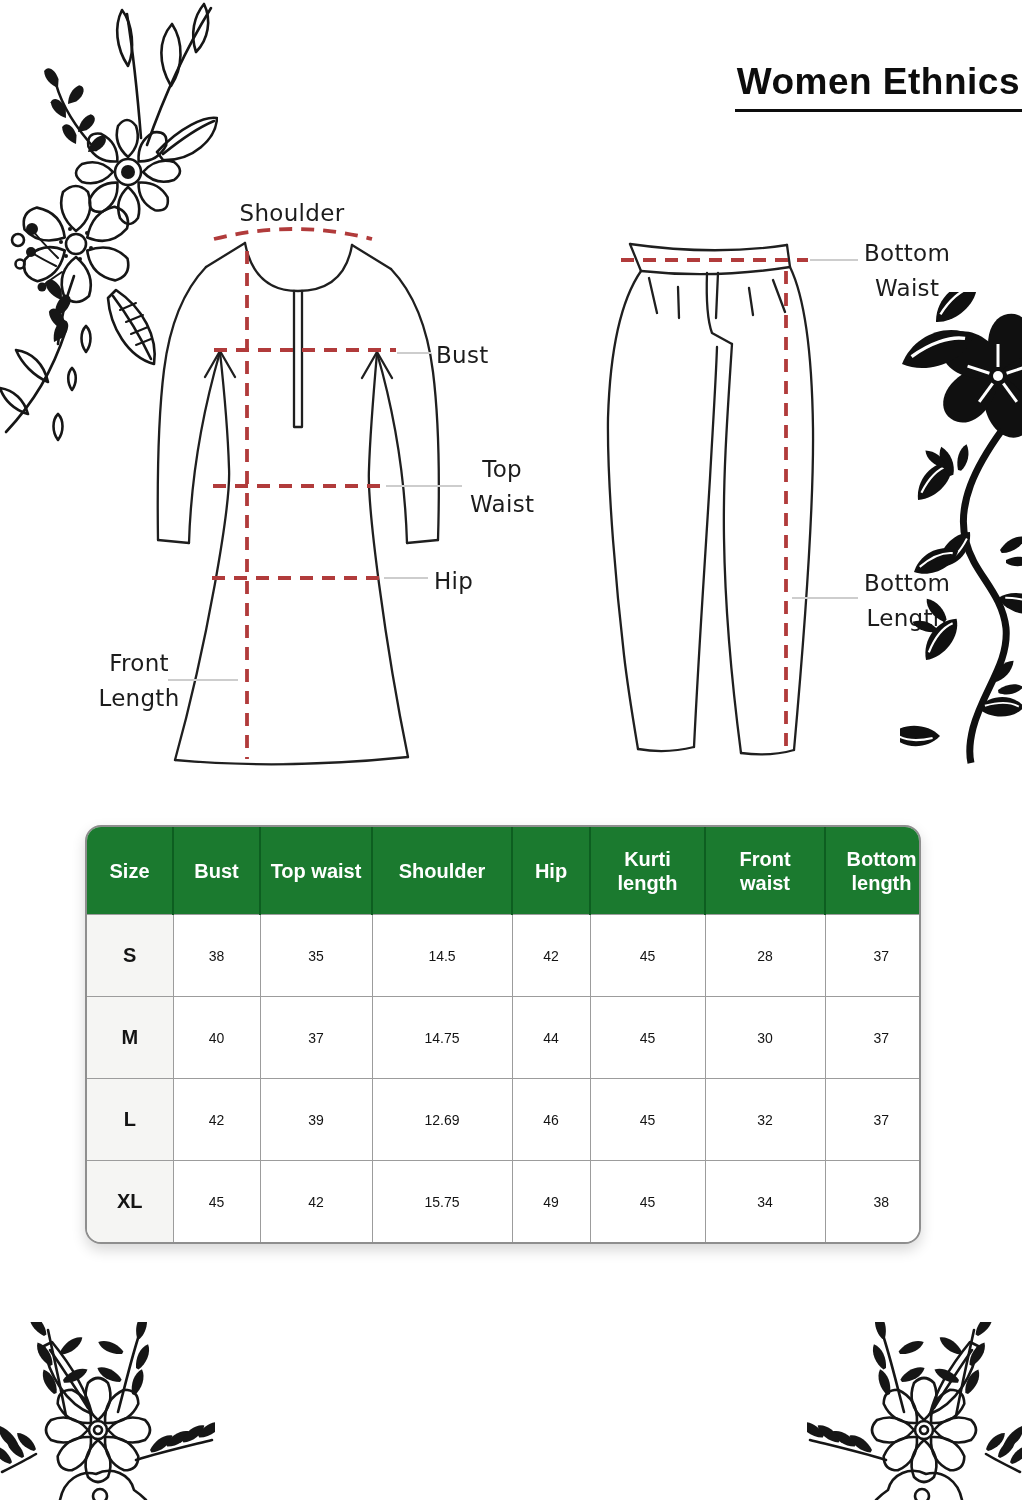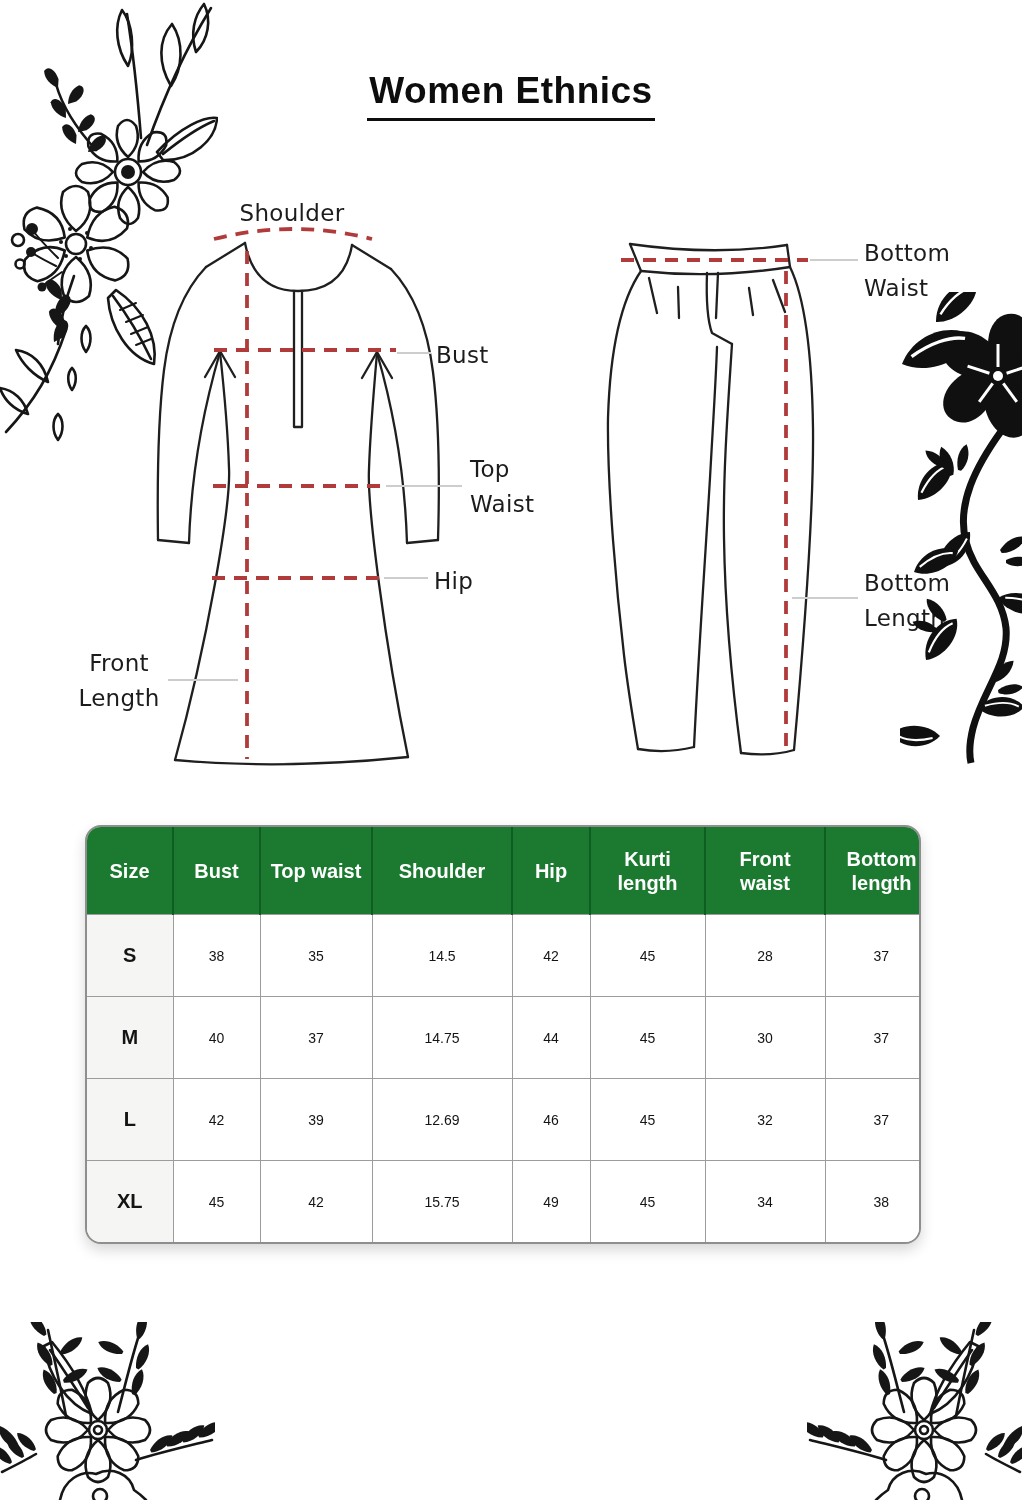--- a/index.html
+++ b/index.html
@@ -1,28 +1,28 @@
 <!DOCTYPE html>
 <html><head>
 <meta charset="utf-8">
 <style>
   html,body { margin:0; padding:0; background:#ffffff; }
   .page {
     position:relative; width:1022px; height:1500px; background:#ffffff;
     overflow:hidden; font-family:"Liberation Sans","DejaVu Sans",sans-serif;
   }
   .abs { position:absolute; }
-  .title-wrap { position:absolute; left:0; top:70px; width:100%; text-align:center; }
+  .title-wrap { position:absolute; left:0; top:61px; width:100%; text-align:right; }
   .title {
     display:inline-block; font-size:37px; font-weight:bold; color:#0d0d0d;
     letter-spacing:0.5px; border-bottom:3px solid #0d0d0d; padding:0 2px 6px 2px;
   }
   .diag-label {
     position:absolute; font-family:"DejaVu Sans","Liberation Sans",sans-serif;
-    font-size:23px; color:#1c1c1c; letter-spacing:0.3px; line-height:35px; white-space:nowrap;
+    font-size:23px; color:#1c1c1c; letter-spacing:0.3px; line-height:35px; white-space:nowrap;text-align:center;
   }
   .center { text-align:center; }
   .leader { position:absolute; height:2px; background:#cdcdcd; }
   .table-wrap {
     position:absolute; left:85px; top:825px; width:836px;
     border:2px solid #8e8e8e; border-radius:16px; overflow:hidden;
     box-shadow:0 6px 14px rgba(0,0,0,0.16); background:#fff; box-sizing:border-box;
   }
   table.size-table { width:100%; border-collapse:collapse; table-layout:fixed; }
   table.size-table th {
@@ -78,21 +78,21 @@
     </g>
   </svg>
 
   <div class="diag-label center" style="left:222px; top:196px; width:140px">Shoulder</div>
   <div class="diag-label" style="left:436px; top:338px">Bust</div>
   <div class="diag-label" style="left:470px; top:452px">
     <div>Top</div>
     <div>Waist</div>
   </div>
   <div class="diag-label" style="left:434px; top:564px">Hip</div>
-  <div class="diag-label center" style="left:76px; top:646px; width:86px">
+  <div class="diag-label center" style="left:96px; top:646px; width:86px">
     <div>Front</div>
     <div>Length</div>
   </div>
 
   <div class="leader" style="left:397px; top:352px; width:34px"></div>
   <div class="leader" style="left:386px; top:485px; width:76px"></div>
   <div class="leader" style="left:384px; top:577px; width:44px"></div>
   <div class="leader" style="left:168px; top:679px; width:70px"></div>
 
   <svg class="abs" style="left:598px; top:234px; width:262px; height:530px" viewBox="598 234 262 530">

